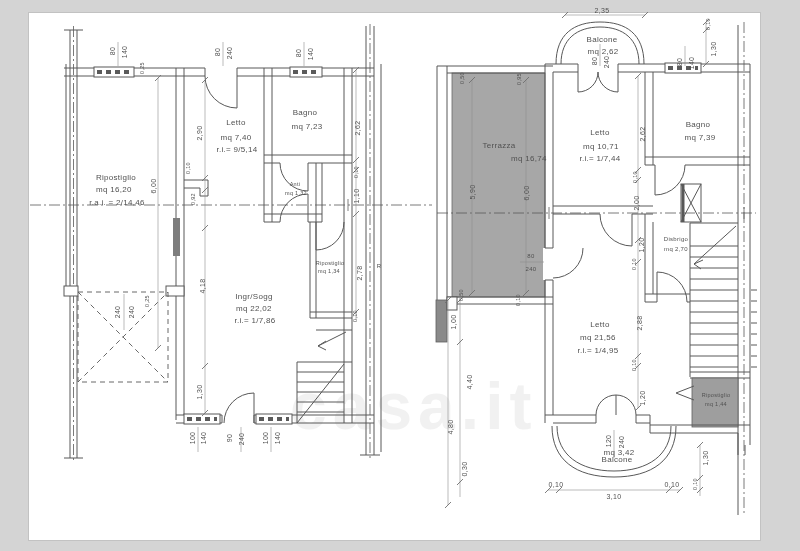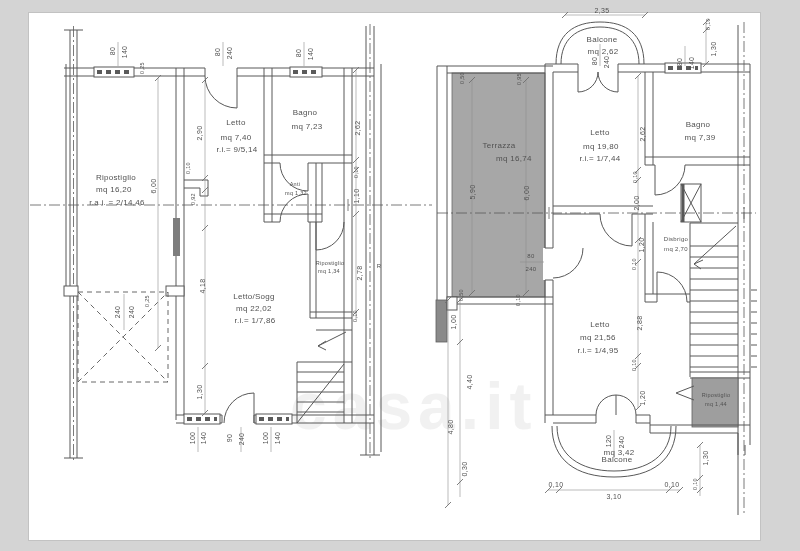--- a/index.html
+++ b/index.html
@@ -344,21 +344,21 @@
   <div class="lbl" style="left:116px;top:177px">Ripostiglio</div>
   <div class="lbl" style="left:114px;top:189px">mq 16,20</div>
   <div class="lbl" style="left:117px;top:202px">r.a.i. = 2/14,46</div>
   <div class="lbl" style="left:236px;top:122px">Letto</div>
   <div class="lbl" style="left:236px;top:137px">mq 7,40</div>
   <div class="lbl" style="left:237px;top:149px">r.i.= 9/5,14</div>
   <div class="lbl" style="left:305px;top:112px">Bagno</div>
   <div class="lbl" style="left:307px;top:126px">mq 7,23</div>
   <div class="lbl s5" style="left:295px;top:184px">Anti</div>
   <div class="lbl s5" style="left:296px;top:193px">mq 1,32</div>
-  <div class="lbl" style="left:254px;top:296px">Letto/Sogg</div>
+  <div class="lbl" style="left:254px;top:296px">Ingr/Sogg</div>
   <div class="lbl" style="left:254px;top:308px">mq 22,02</div>
   <div class="lbl" style="left:255px;top:320px">r.i.= 1/7,86</div>
   <div class="lbl s5" style="left:330px;top:263px">Ripostiglio</div>
   <div class="lbl s5" style="left:329px;top:271px">mq 1,34</div>
   <div class="lbl s6" style="left:379px;top:266px">R</div>
 
   <div class="lbl v s7" style="left:112px;top:51px">80</div>
   <div class="lbl v s7" style="left:124px;top:52px">140</div>
   <div class="lbl v s7" style="left:217px;top:52px">80</div>
   <div class="lbl v s7" style="left:229px;top:53px">240</div>
@@ -386,23 +386,23 @@
 
   <div class="lbl v s7" style="left:357px;top:128px">2,62</div>
   <div class="lbl v s5" style="left:356px;top:172px">0,10</div>
   <div class="lbl v s7" style="left:356px;top:196px">1,10</div>
   <div class="lbl v s7" style="left:359px;top:273px">2,78</div>
   <div class="lbl v s5" style="left:355px;top:316px">0,10</div>
 
   <div class="lbl" style="left:602px;top:39px">Balcone</div>
   <div class="lbl" style="left:603px;top:51px">mq 2,62</div>
   <div class="lbl" style="left:499px;top:145px">Terrazza</div>
-  <div class="lbl" style="left:514px;top:158px">mq 16,74</div>
+  <div class="lbl" style="left:529px;top:158px">mq 16,74</div>
   <div class="lbl" style="left:600px;top:132px">Letto</div>
-  <div class="lbl" style="left:601px;top:146px">mq 19,80</div>
+  <div class="lbl" style="left:601px;top:146px">mq 10,71</div>
   <div class="lbl" style="left:600px;top:158px">r.i.= 1/7,44</div>
   <div class="lbl" style="left:698px;top:124px">Bagno</div>
   <div class="lbl" style="left:700px;top:137px">mq 7,39</div>
   <div class="lbl s6" style="left:676px;top:239px">Disbrigo</div>
   <div class="lbl s6" style="left:676px;top:249px">mq 2,70</div>
   <div class="lbl" style="left:600px;top:324px">Letto</div>
   <div class="lbl" style="left:598px;top:337px">mq 21,56</div>
   <div class="lbl" style="left:598px;top:350px">r.i.= 1/4,95</div>
   <div class="lbl s5" style="left:716px;top:395px">Ripostiglio</div>
   <div class="lbl s5" style="left:716px;top:404px">mq 1,44</div>

